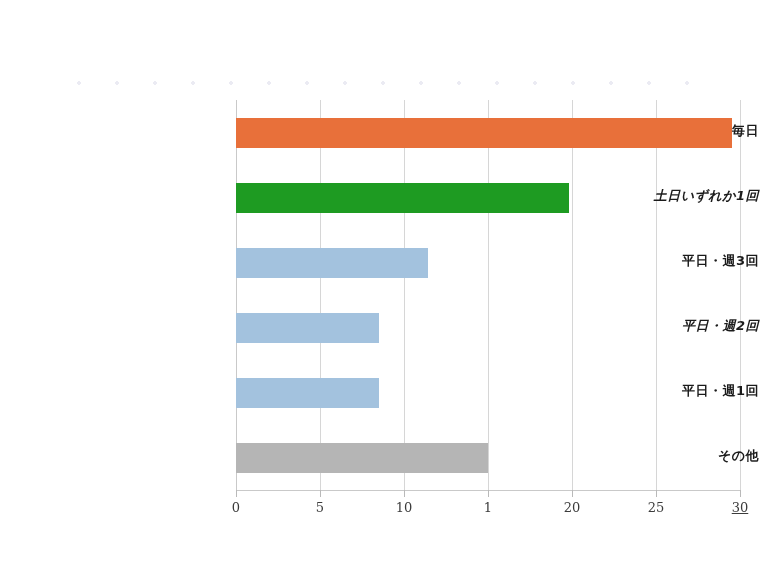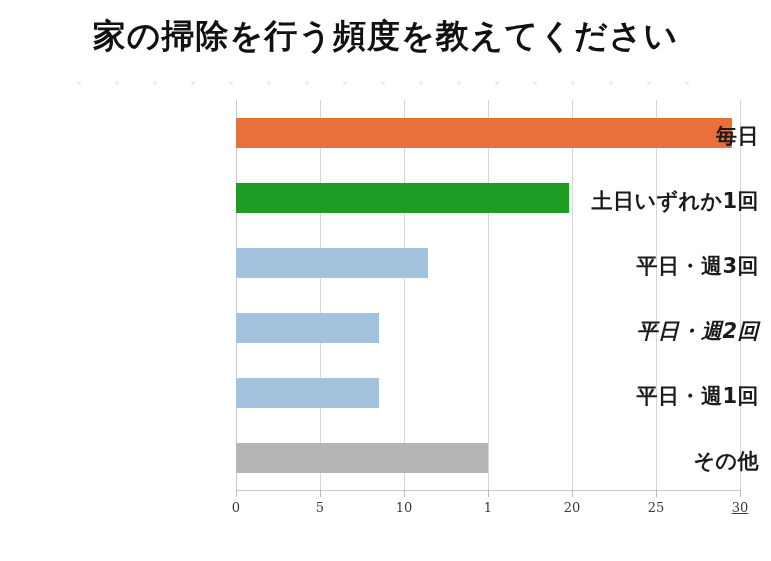--- a/index.html
+++ b/index.html
@@ -79,21 +79,21 @@
   }
 
   
   .cat-label {
     position: absolute;
     right: 0;
     width: 224px;
     text-align: right;
     padding-right: 12px;
     box-sizing: border-box;
-    font-size: 21px;
+    font-size: 13px;
     font-weight: bold;
     color: #1b1b1b;
     white-space: nowrap;
     letter-spacing: .5px;
   }
 
   
   #x-axis-line {
     position: absolute;
     left: 236px;
@@ -118,21 +118,20 @@
     font-size: 13px;
     color: #3c3c3c;
     font-family: "DejaVu Serif", "Liberation Serif", serif;
   }
 </style>
 </head>
 <body>
 
 <div id="chart-root">
 
-  <div id="chart-title">家の掃除を行う頻度を教えてください</div>
 
   <div id="dot-row"></div>
 
   <div id="plot-area">
     <div id="gridlines">
         <div class="gridline axis0" style="left: 0px;"></div>
         <div class="gridline" style="left: 84px;"></div>
         <div class="gridline" style="left: 168px;"></div>
         <div class="gridline" style="left: 252px;"></div>
         <div class="gridline" style="left: 336px;"></div>
@@ -144,21 +143,21 @@
         <div class="bar" title="土日いずれか1回: 19.8" style="width: 333px; height: 30px; top: 83px; background: rgb(30, 155, 34);"></div>
         <div class="bar" title="平日・週3回: 11.4" style="width: 192px; height: 30px; top: 148px; background: rgb(163, 194, 222);"></div>
         <div class="bar" title="平日・週2回: 8.5" style="width: 143px; height: 30px; top: 213px; background: rgb(163, 194, 222);"></div>
         <div class="bar" title="平日・週1回: 8.5" style="width: 143px; height: 30px; top: 278px; background: rgb(163, 194, 222);"></div>
         <div class="bar" title="その他: 15" style="width: 252px; height: 30px; top: 343px; background: rgb(181, 181, 181);"></div>
       </div>
   </div>
 
   <div id="labels-layer">
       <div class="cat-label" style="top: 122px;">毎日</div>
-      <div class="cat-label" style="top: 187px;">土日いずれか1回</div>
+      <div class="cat-label" style="top: 187px; font-style: italic;">土日いずれか1回</div>
       <div class="cat-label" style="top: 252px;">平日・週3回</div>
       <div class="cat-label" style="top: 317px; font-style: italic;">平日・週2回</div>
       <div class="cat-label" style="top: 382px;">平日・週1回</div>
       <div class="cat-label" style="top: 447px;">その他</div>
     </div>
 
   <div id="x-axis-line"></div>
   <div id="x-axis">
       <div class="x-tick" style="left: 236px;"></div>
       <div class="x-tick-label" style="left: 236px;">0</div>

